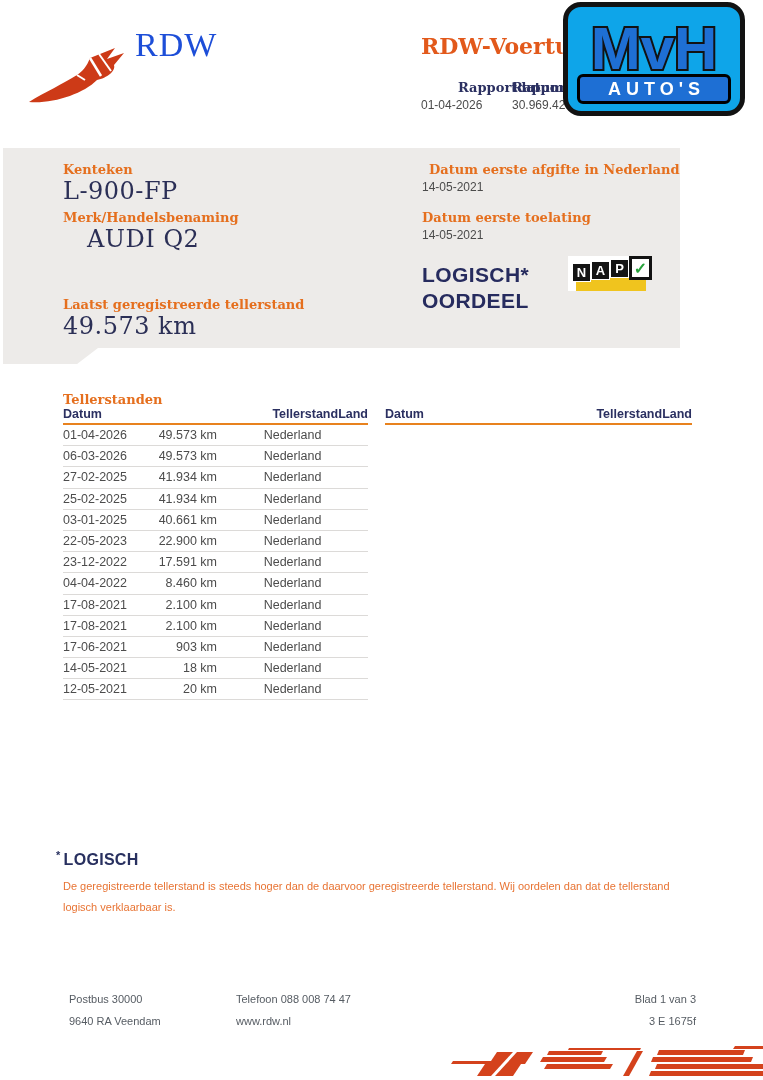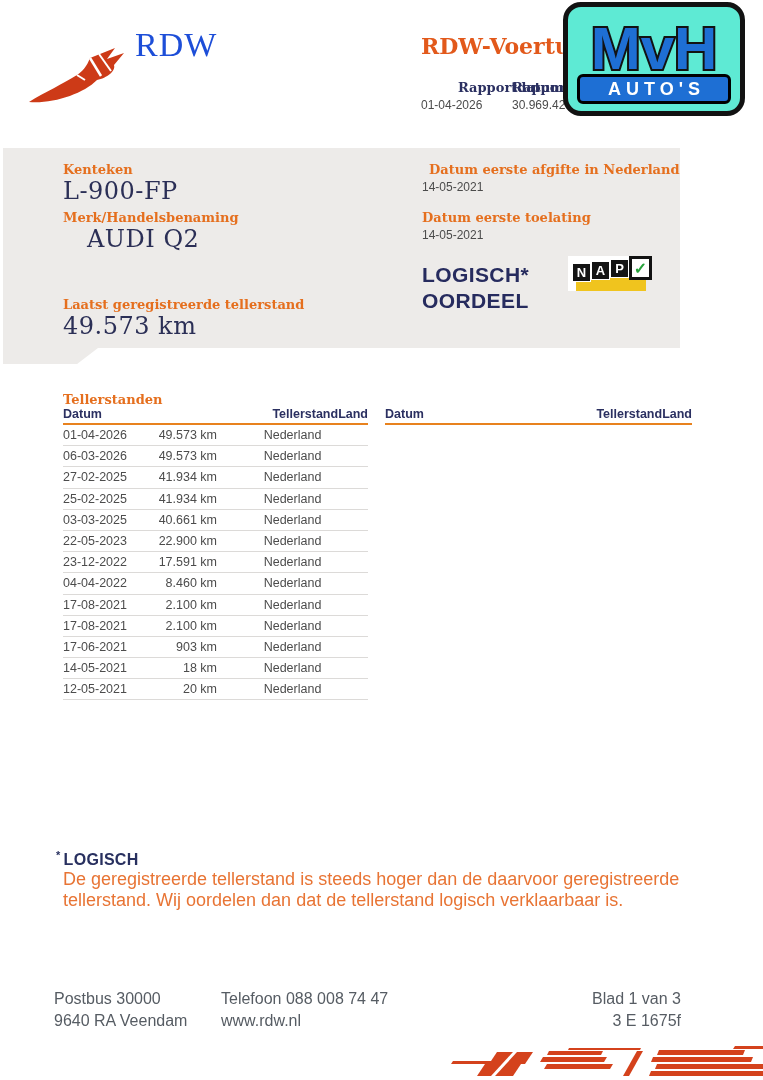--- a/index.html
+++ b/index.html
@@ -21,21 +21,21 @@
     font-weight:700; font-size:22px; color:#e2591b; white-space:nowrap;
   }
   .meta-label {
     font-family:"DejaVu Serif", serif; font-weight:700; font-size:13px;
     color:#2b3061; white-space:nowrap;
   }
   .meta-value { font-size:12px; color:#4b4b4b; white-space:nowrap; }
 
   
   .mvh-logo {
-    left:563px; top:2px; width:182px; height:114px; background:#5eead4;
+    left:563px; top:2px; width:182px; height:114px; background:#0ea5e9;
     border:5px solid #121212; border-radius:18px; z-index:20;
   }
   .mvh-text-svg { position:absolute; left:3px; top:2px; }
   .mvh-bar {
     position:absolute; left:9px; right:9px; bottom:7px; height:30px;
     background:#1e6fd4; border:3px solid #000000; border-radius:6px;
     color:#ffffff; font-weight:700; font-size:18px; letter-spacing:5px;
     display:flex; align-items:center; justify-content:center; text-indent:5px;
   }
 
@@ -91,24 +91,24 @@
   .t-row {
     display:flex; align-items:center; height:21.2px;
     border-bottom:1px solid #dcdad8; font-size:12.5px; color:#4c4c4c;
   }
   .c-date { width:94px; } .c-km { width:60px; text-align:right; } .c-land { flex:1; text-align:center; }
 
   
   .footnote { left:63px; top:849px; width:645px; }
   .fn-title { font-weight:700; font-size:16px; color:#28305f; letter-spacing:0.3px; }
   .fn-ast { font-size:11px; vertical-align:6px; margin-right:3px; margin-left:-7px; }
-  .fn-text { font-size:18px; line-height:21px; color:#e87434; width:640px; }
-
-  
-  .footer { left:54px; top:988px; width:627px; height:40px; font-size:16px; color:#565c63; }
+  .fn-text { margin-top:7px; font-size:11px; line-height:21px; color:#e87434; width:640px; }
+
+  
+  .footer { left:69px; top:988px; width:627px; height:40px; font-size:11px; color:#565c63; }
   .f-col { position:absolute; top:0; line-height:22px; }
   .f-c1 { left:0; } .f-c2 { left:167px; } .f-c3 { left:497px; width:130px; text-align:right; }
 
   
   .stripes { left:445px; top:1046px; width:318px; height:34px; }
 </style>
 </head>
 <body>
 
 <div class="page">
@@ -185,21 +185,21 @@
         <span class="c-date">27-02-2025</span>
         <span class="c-km">41.934 km</span>
         <span class="c-land">Nederland</span>
       </div>
         <div class="t-row">
         <span class="c-date">25-02-2025</span>
         <span class="c-km">41.934 km</span>
         <span class="c-land">Nederland</span>
       </div>
         <div class="t-row">
-        <span class="c-date">03-03-2025</span>
+        <span class="c-date">03-01-2025</span>
         <span class="c-km">40.661 km</span>
         <span class="c-land">Nederland</span>
       </div>
         <div class="t-row">
         <span class="c-date">22-05-2023</span>
         <span class="c-km">22.900 km</span>
         <span class="c-land">Nederland</span>
       </div>
         <div class="t-row">
         <span class="c-date">23-12-2022</span>

